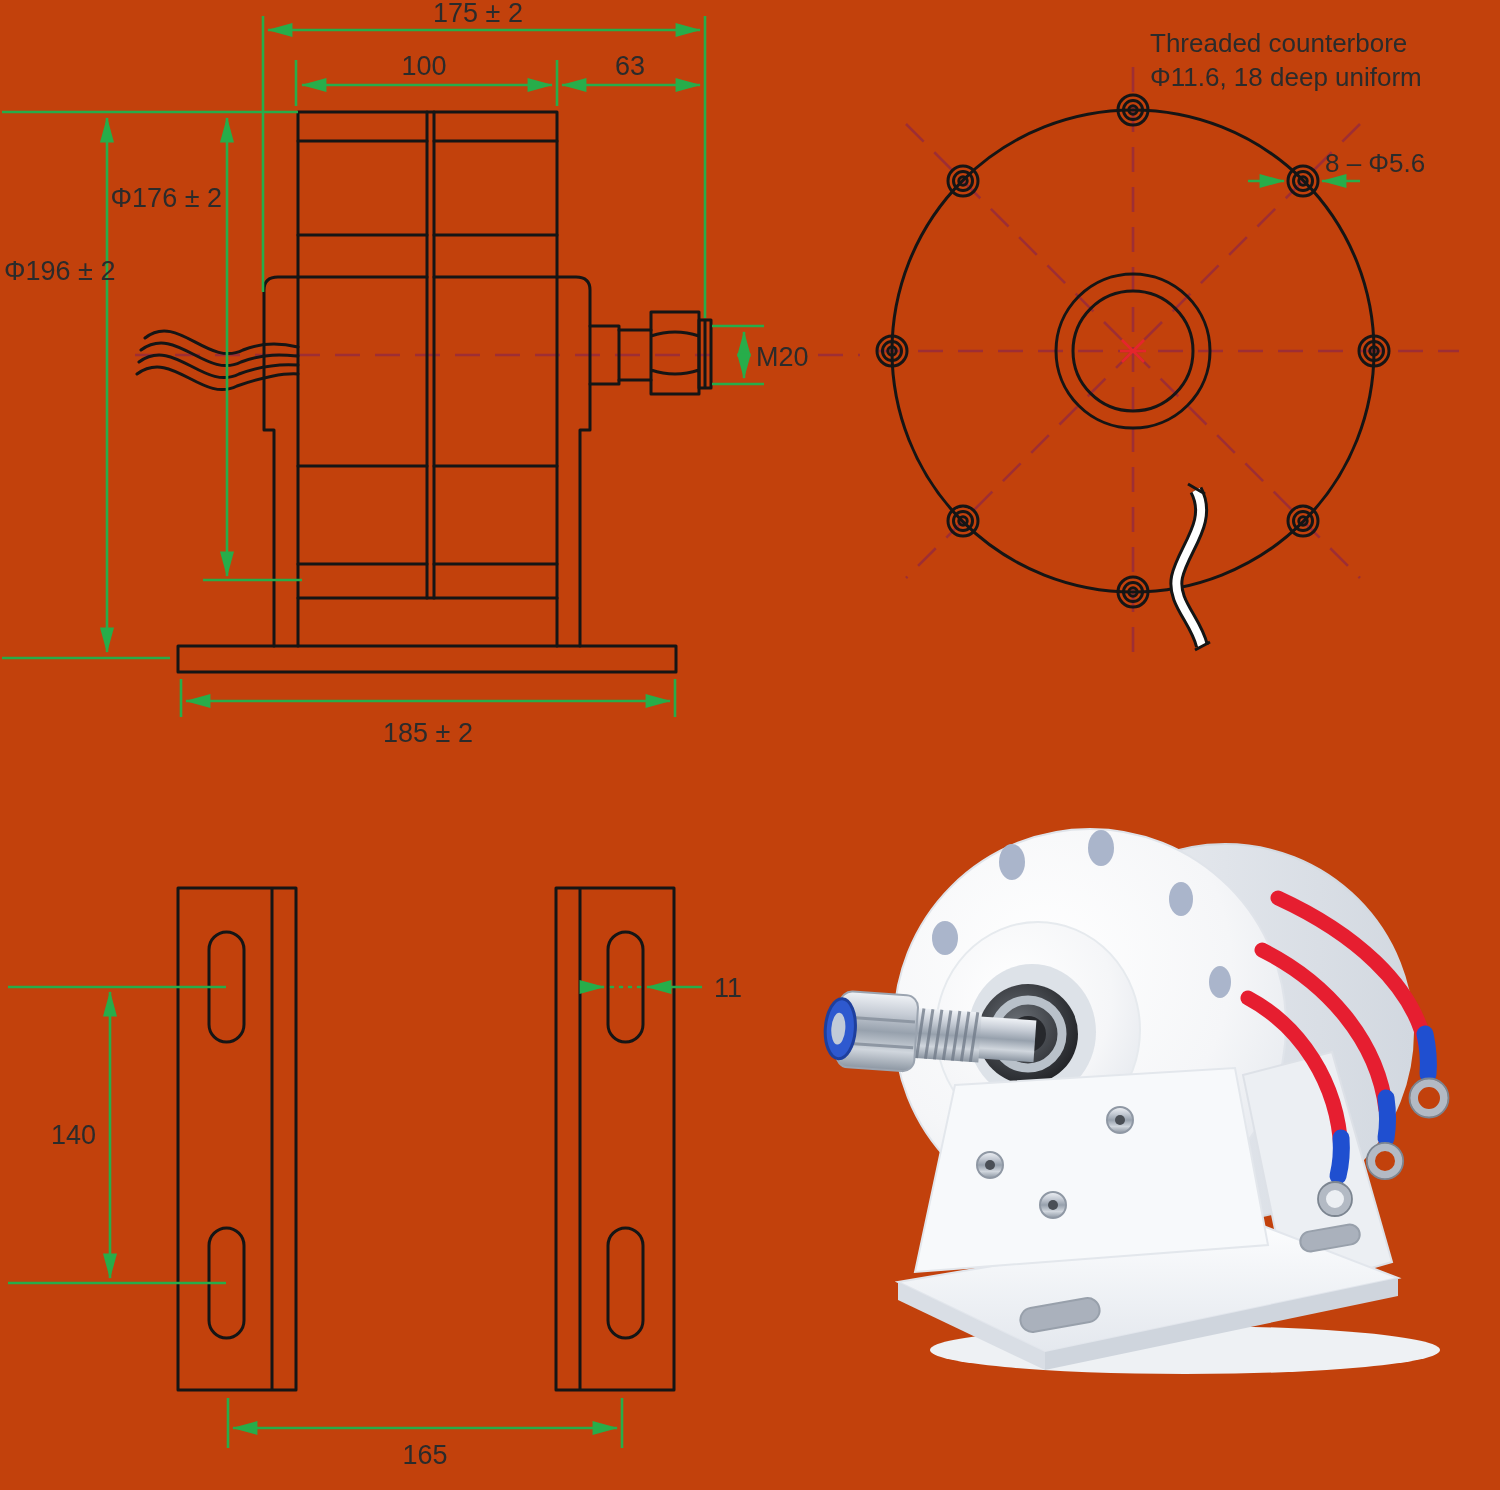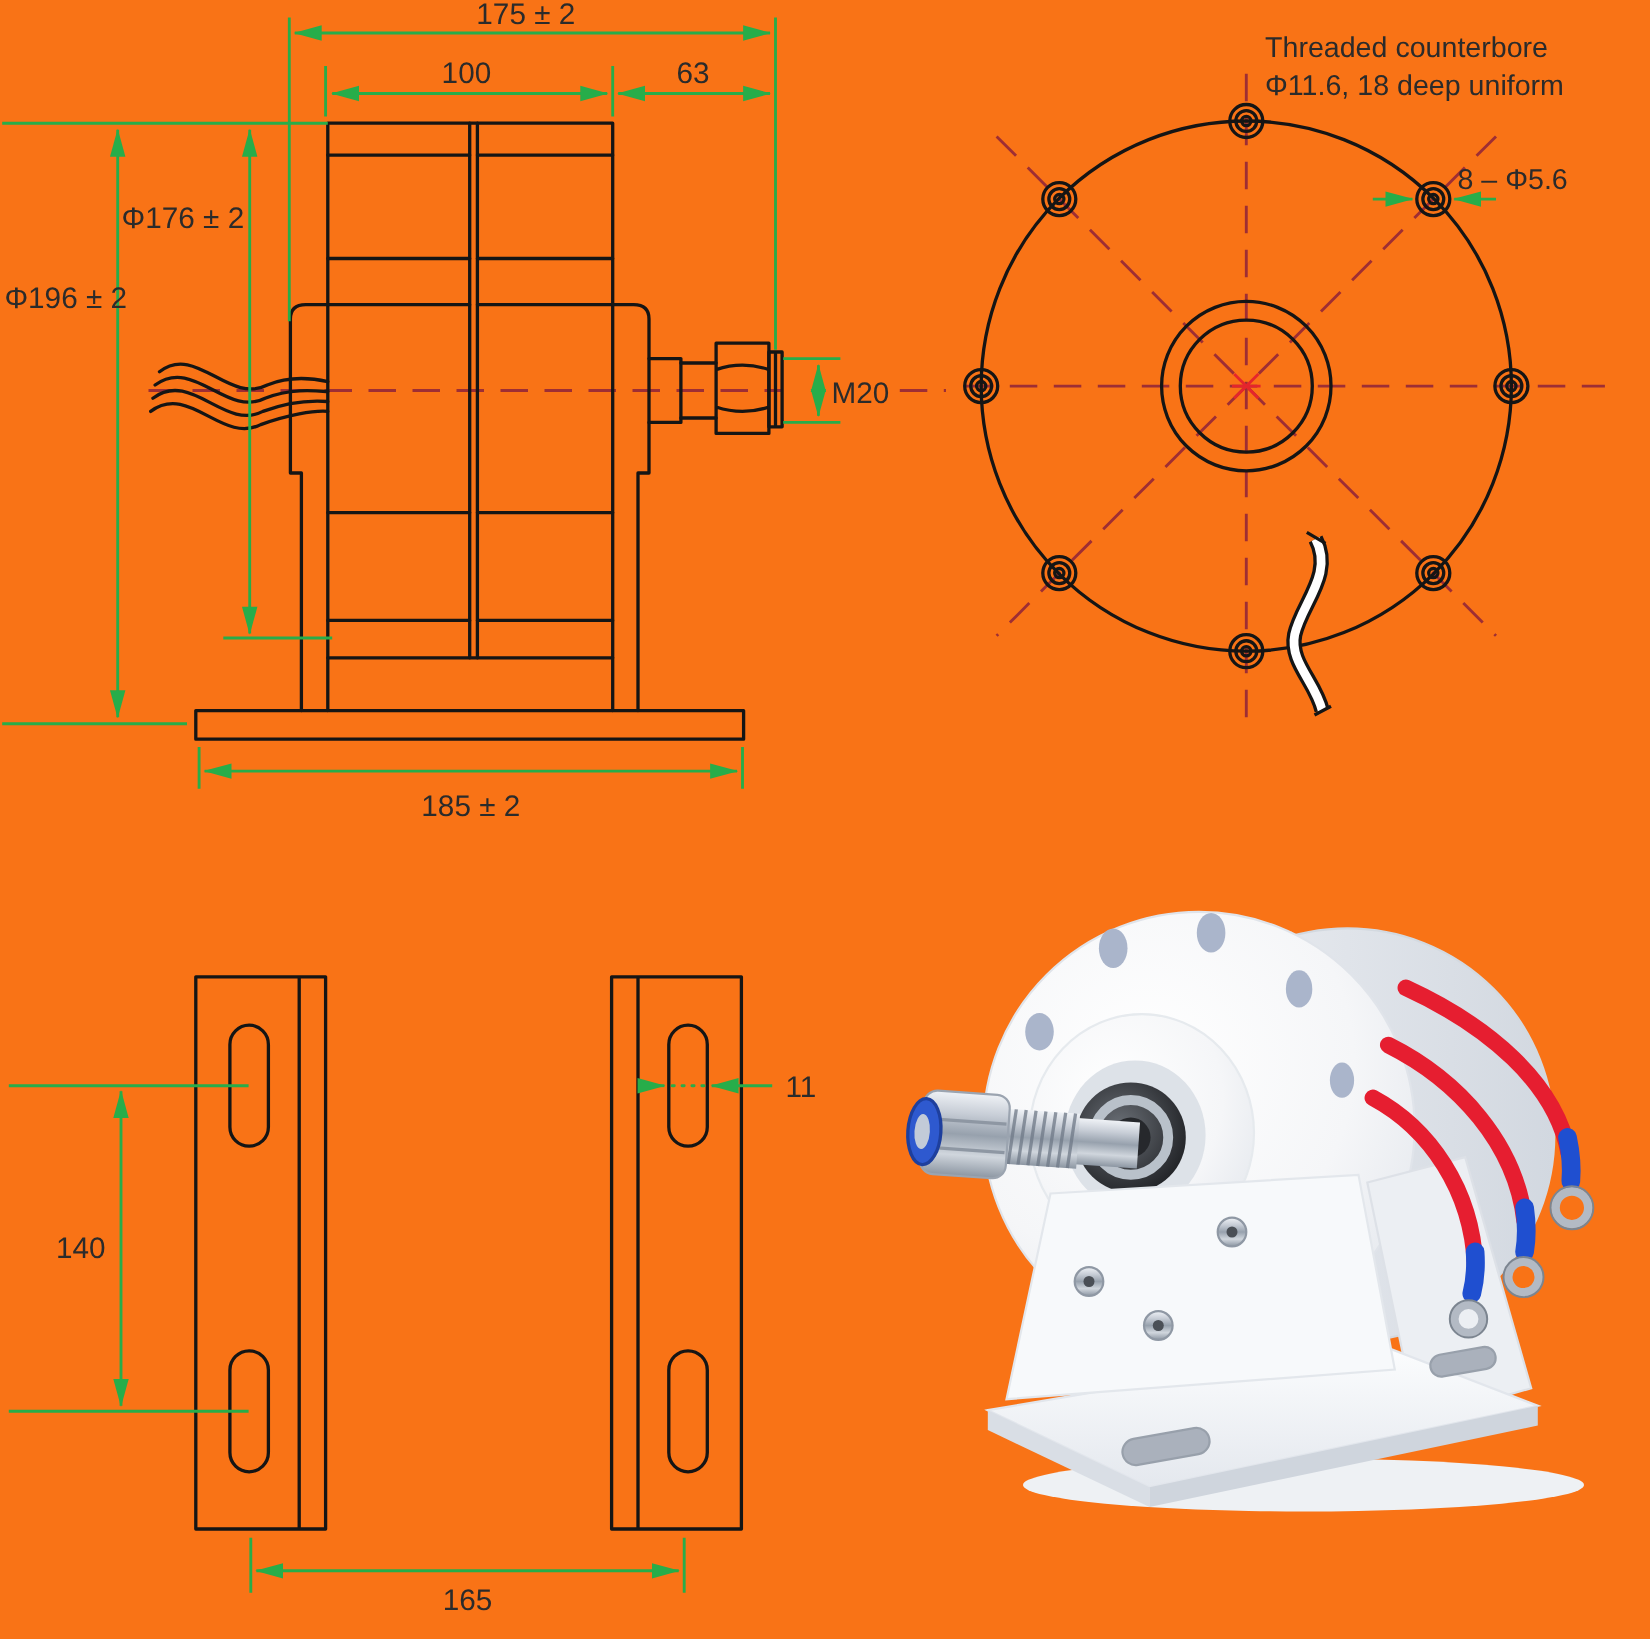--- a/index.html
+++ b/index.html
@@ -1,16 +1,16 @@
 <!DOCTYPE html>
 <html><head>
 <meta charset="utf-8">
 <style>
   html,body{margin:0;padding:0;background:#ffffff;}
-  .page{position:relative;width:1500px;height:1490px;background:#f97316;overflow:hidden;
+  .page{position:relative;width:1500px;height:1490px;background:#c2410c;overflow:hidden;
         font-family:"Liberation Sans","DejaVu Sans",sans-serif;}
   svg{display:block;}
   text{fill:#2b2b2b;font-family:"Liberation Sans","DejaVu Sans",sans-serif;}
   .dim-text{font-size:27px;}
   .note-text{font-size:26px;}
   .blk{stroke:#151515;stroke-width:3;fill:none;stroke-linejoin:round;stroke-linecap:round;}
   .grn{stroke:#27ad4a;stroke-width:2.6;fill:none;}
   .red{stroke:#9e2e34;stroke-width:2.6;fill:none;stroke-dasharray:25 15;}
 </style>
 </head>

